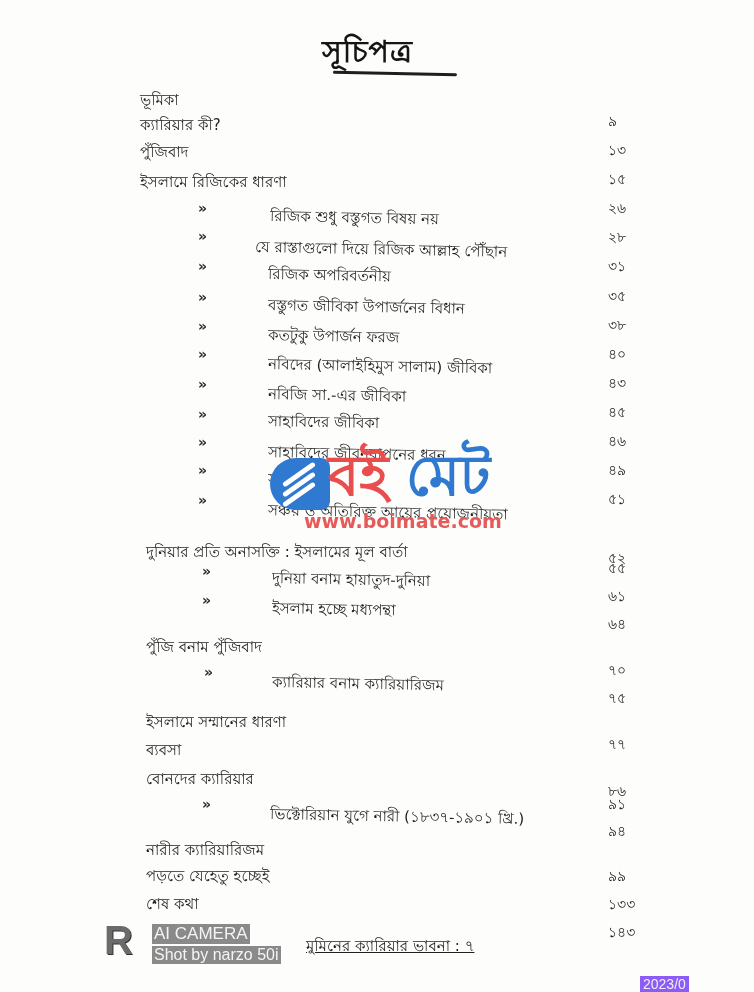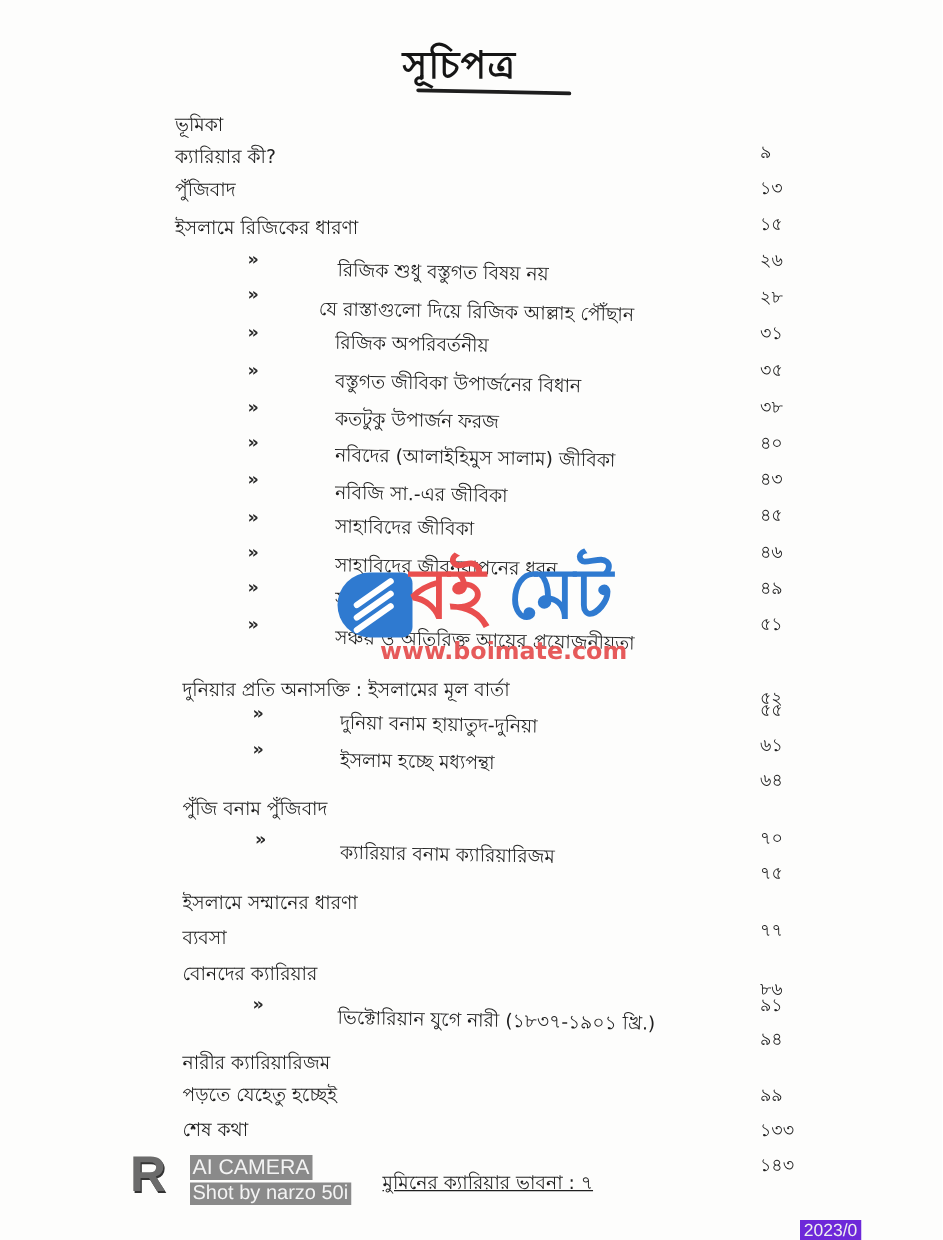--- a/index.html
+++ b/index.html
@@ -16,21 +16,21 @@
   .wm-logo { position:absolute; left:0; top:6px; width:60px; height:52px; border-radius:30px 10px 10px 30px; background:#2f7ad0; }
   .wm-logo .stripe { position:absolute; left:10px; width:38px; height:5px; background:#fff; border-radius:3px; transform:rotate(-35deg); }
   .wm-boi { position:absolute; left:58px; top:-4px; font-size:56px; font-weight:bold; color:#e94e4e; line-height:1; }
   .wm-mate { position:absolute; left:136px; top:-4px; font-size:56px; font-weight:bold; color:#2f7ad0; line-height:1; }
   .wm-url { position:absolute; left:34px; top:58px; font-size:19px; font-weight:bold; color:#e65a5a; font-family:"DejaVu Sans", sans-serif; }
   .cam { position:absolute; left:104px; top:918px; }
   .cam-r { position:absolute; left:0; top:0; font-size:40px; font-weight:bold; color:#6b6b6b; font-family:"Liberation Sans", sans-serif; text-shadow:1px 1px 0 #333; }
   .cam-t1 { position:absolute; left:48px; top:6px; font-size:17px; color:#f4f4f4; background:#8a8a8a; padding:0 2px; font-family:"Liberation Sans", sans-serif; white-space:nowrap; }
   .cam-t2 { position:absolute; left:48px; top:28px; font-size:16px; color:#f4f4f4; background:#8a8a8a; padding:0 2px; font-family:"Liberation Sans", sans-serif; white-space:nowrap; }
   .footer { position:absolute; left:306px; top:934px; font-size:15px; color:#1f1f1f; white-space:nowrap;text-decoration:underline; }
-  .date { position:absolute; left:640px; top:976px; font-size:14px; color:#f0f0f0; background:#6d28d9; padding:0 3px; font-family:"Liberation Sans", sans-serif; }
+  .date { position:absolute; left:640px; top:976px; font-size:14px; color:#f0f0f0; background:#8b5cf6; padding:0 3px; font-family:"Liberation Sans", sans-serif; }
 </style>
 </head>
 <body>
 
 <div class="page">
 
   <div class="title">সূচিপত্র</div>
   <div class="title-rule"></div>
 
   <div class="entry" style="left:140px;top:88px;">ভূমিকা</div>

